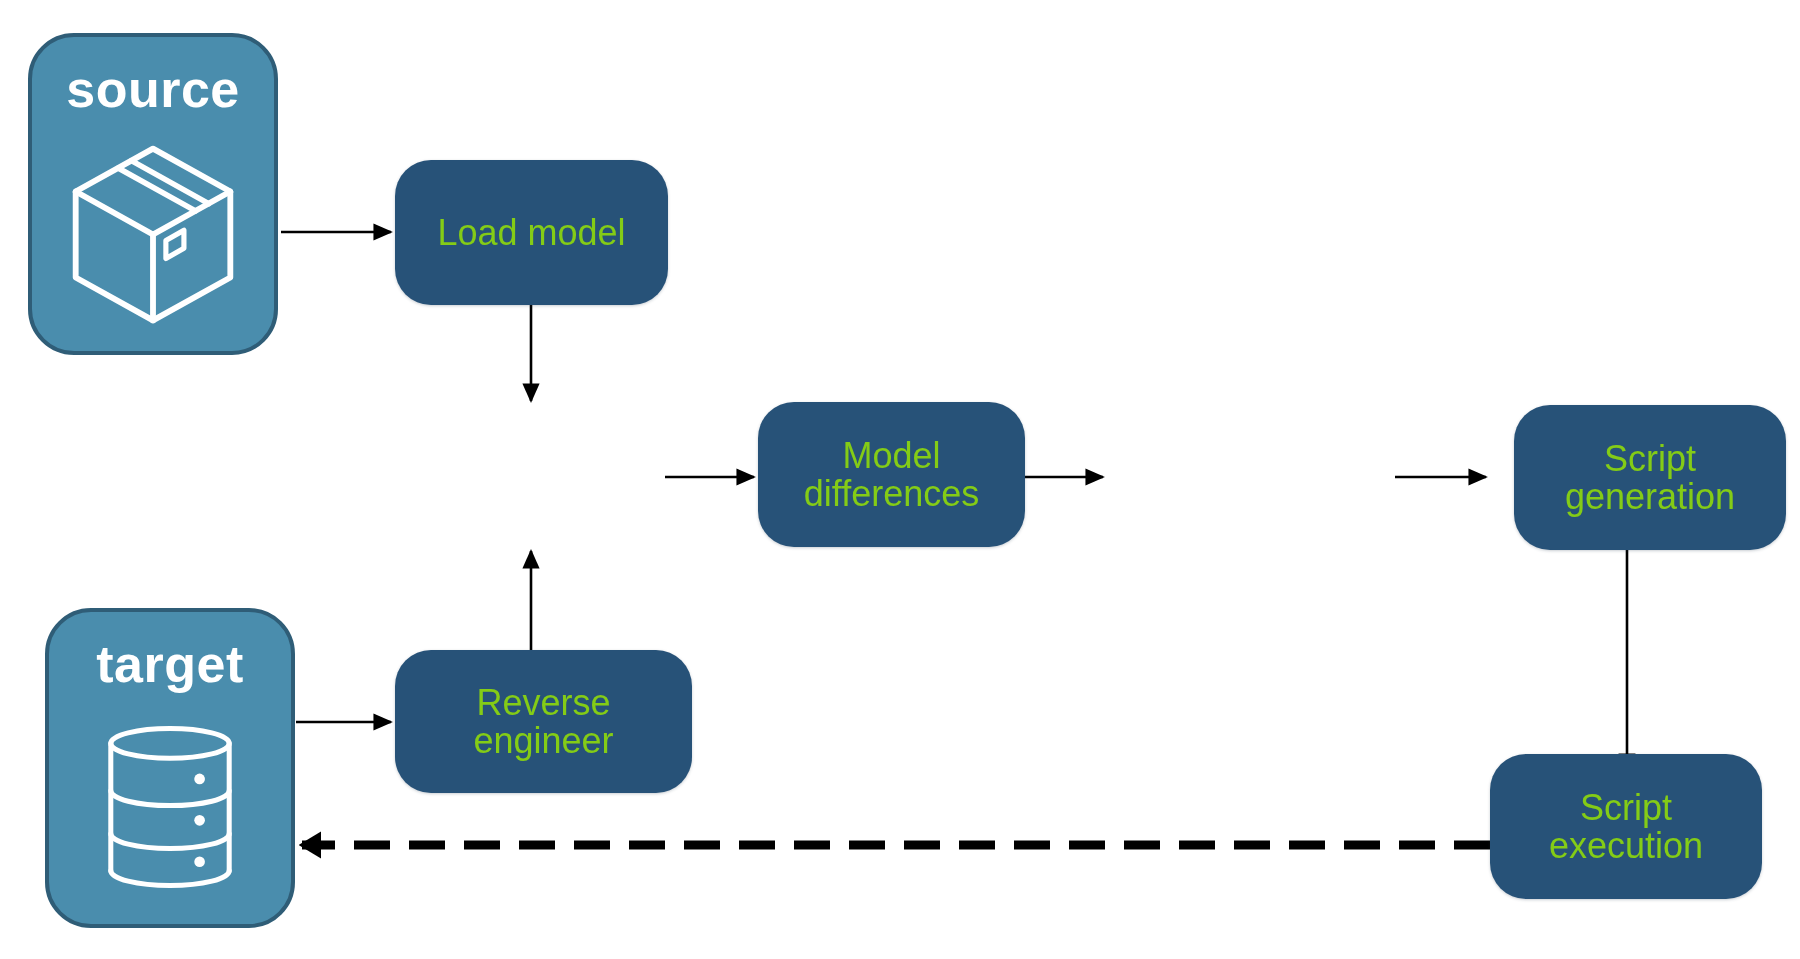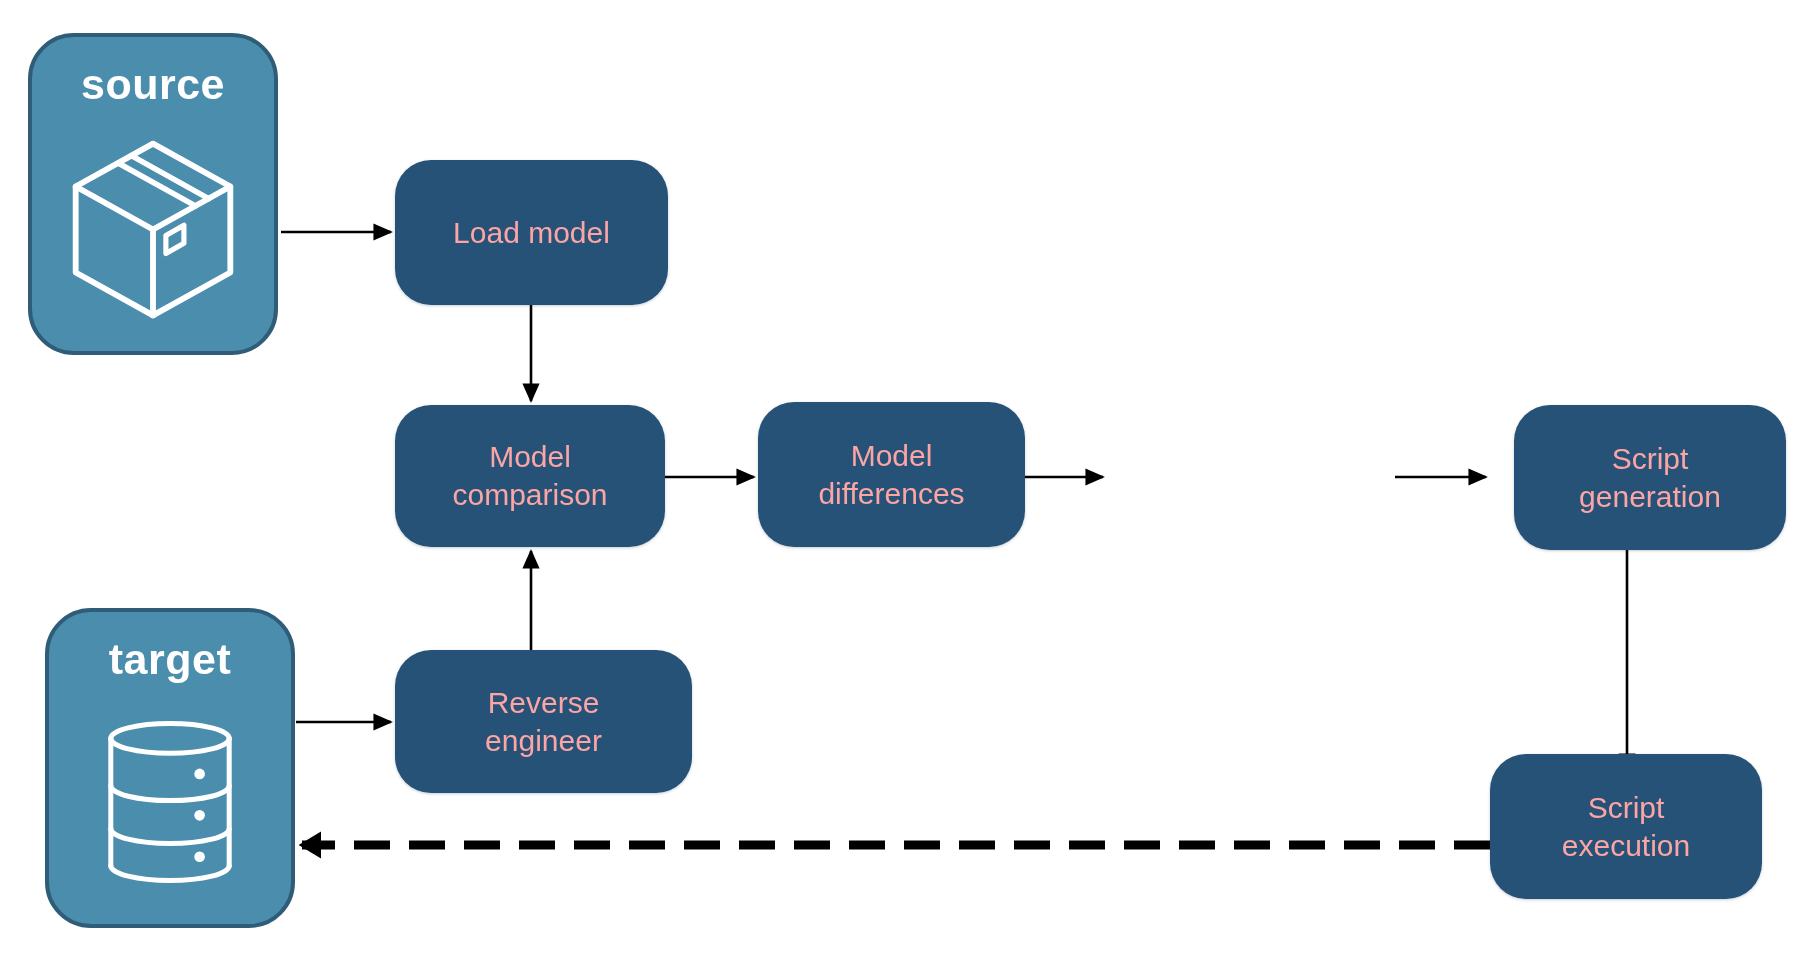--- a/index.html
+++ b/index.html
@@ -5,32 +5,32 @@
   html,body { margin:0; padding:0; background:#ffffff; }
   .canvas {
     position:relative; width:1800px; height:959px; background:#ffffff;
     font-family:"Liberation Sans", sans-serif; overflow:hidden;
   }
   .edges { position:absolute; left:0; top:0; width:1800px; height:959px; }
 
   .node {
     position:absolute; background:#275278; border-radius:36px;
     display:flex; align-items:center; justify-content:center;
-    color:#fca5a5; font-size:30px; line-height:38px; text-align:center;
+    color:#84cc16; font-size:36px; line-height:38px; text-align:center;
     box-shadow:0 1px 3px rgba(40,60,80,0.25);
   }
   .node span { display:block; max-width:192px; margin:0 auto; }
 
   .endpoint {
     position:absolute; background:#4A8DAD; border:4px solid #2F5D77; border-radius:46px;
     display:flex; flex-direction:column; align-items:center;
     color:#ffffff; box-sizing:border-box;
   }
   .endpoint-label {
-    font-size:43px; font-weight:bold; letter-spacing:0.5px;
+    font-size:52px; font-weight:bold; letter-spacing:0.5px;
     padding-top:24px; line-height:1.1;
   }
   .endpoint .icon { margin:auto; display:block; }
   .icon path, .icon ellipse, .icon line {
     fill:none; stroke:#ffffff; stroke-linejoin:round; stroke-linecap:round;
   }
   .icon .dot { fill:#ffffff; stroke:none; }
 </style>
 </head>
 <body>
@@ -82,23 +82,20 @@
       <circle class="dot" cx="70" cy="35" r="3.6"></circle>
       <circle class="dot" cx="70" cy="63" r="3.6"></circle>
       <circle class="dot" cx="70" cy="91" r="3.6"></circle>
     </svg>
   </div>
 
   <div class="node" style="left:395px; top:160px; width:273px; height:145px;">
     <span>Load model</span>
   </div>
 
-  <div class="node" style="left:395px; top:405px; width:270px; height:142px;">
-    <span>Model comparison</span>
-  </div>
 
   <div class="node" style="left:758px; top:402px; width:267px; height:145px;">
     <span>Model differences</span>
   </div>
 
 
   <div class="node" style="left:1490px; top:405px; width:272px; height:145px;margin-left:24px;">
     <span>Script generation</span>
   </div>
 

